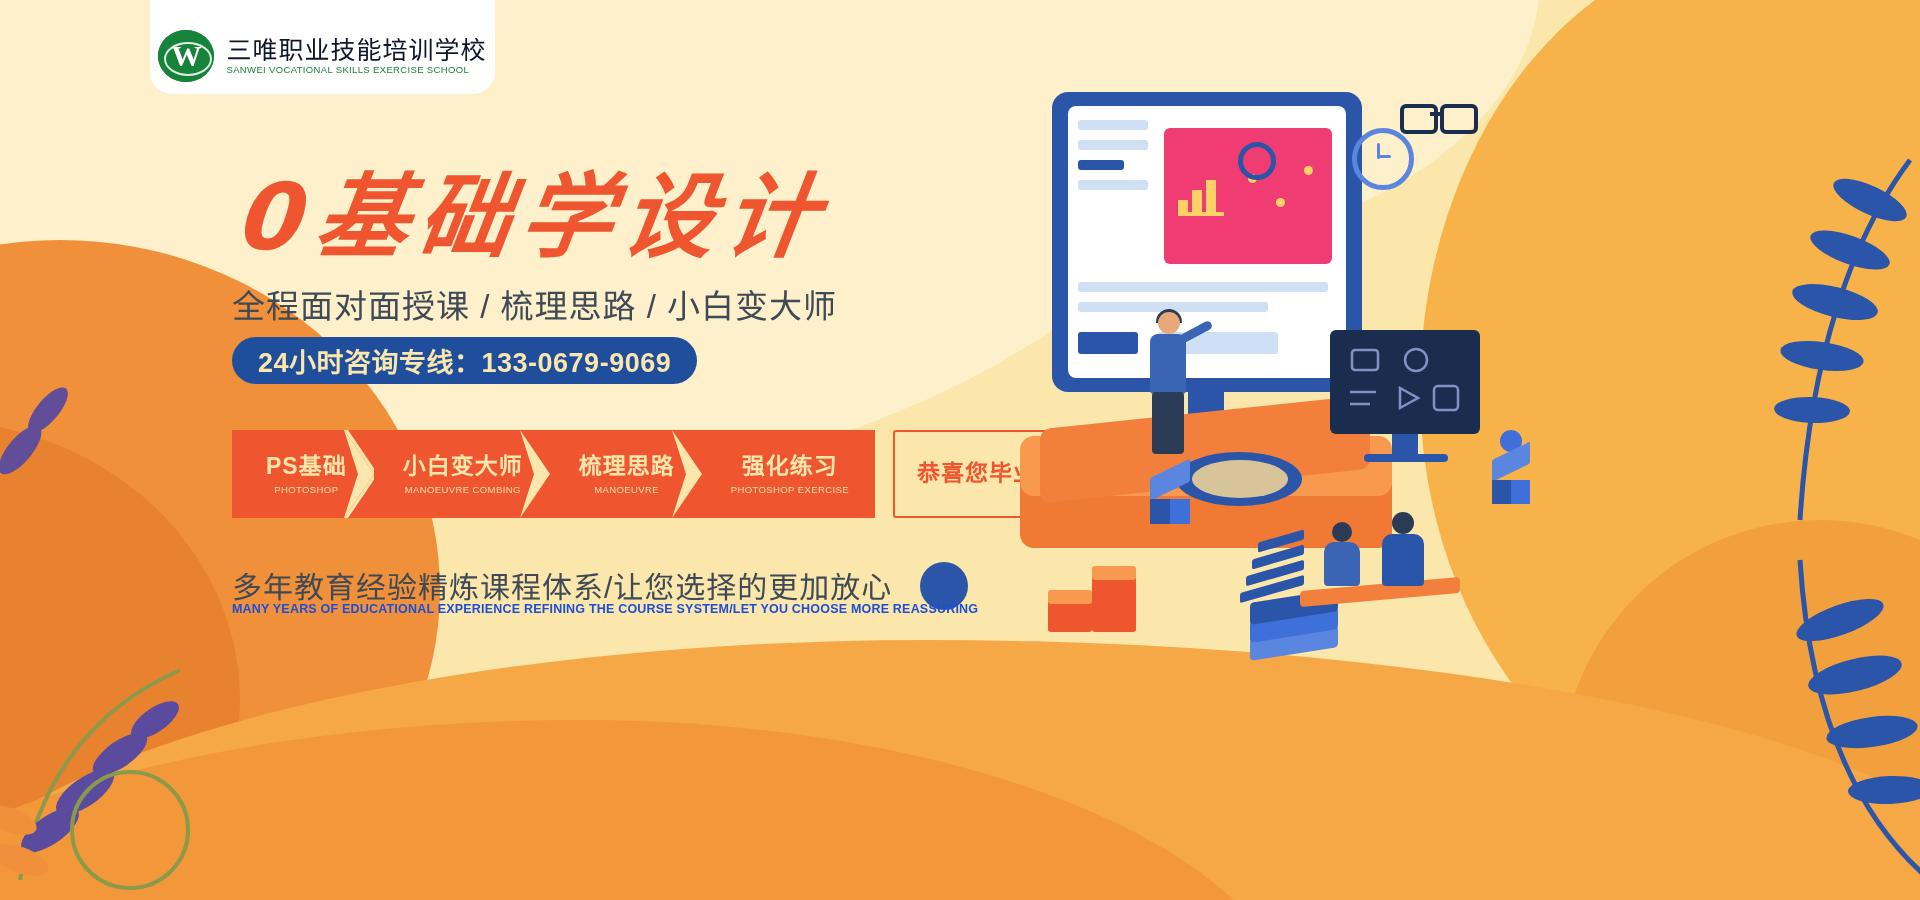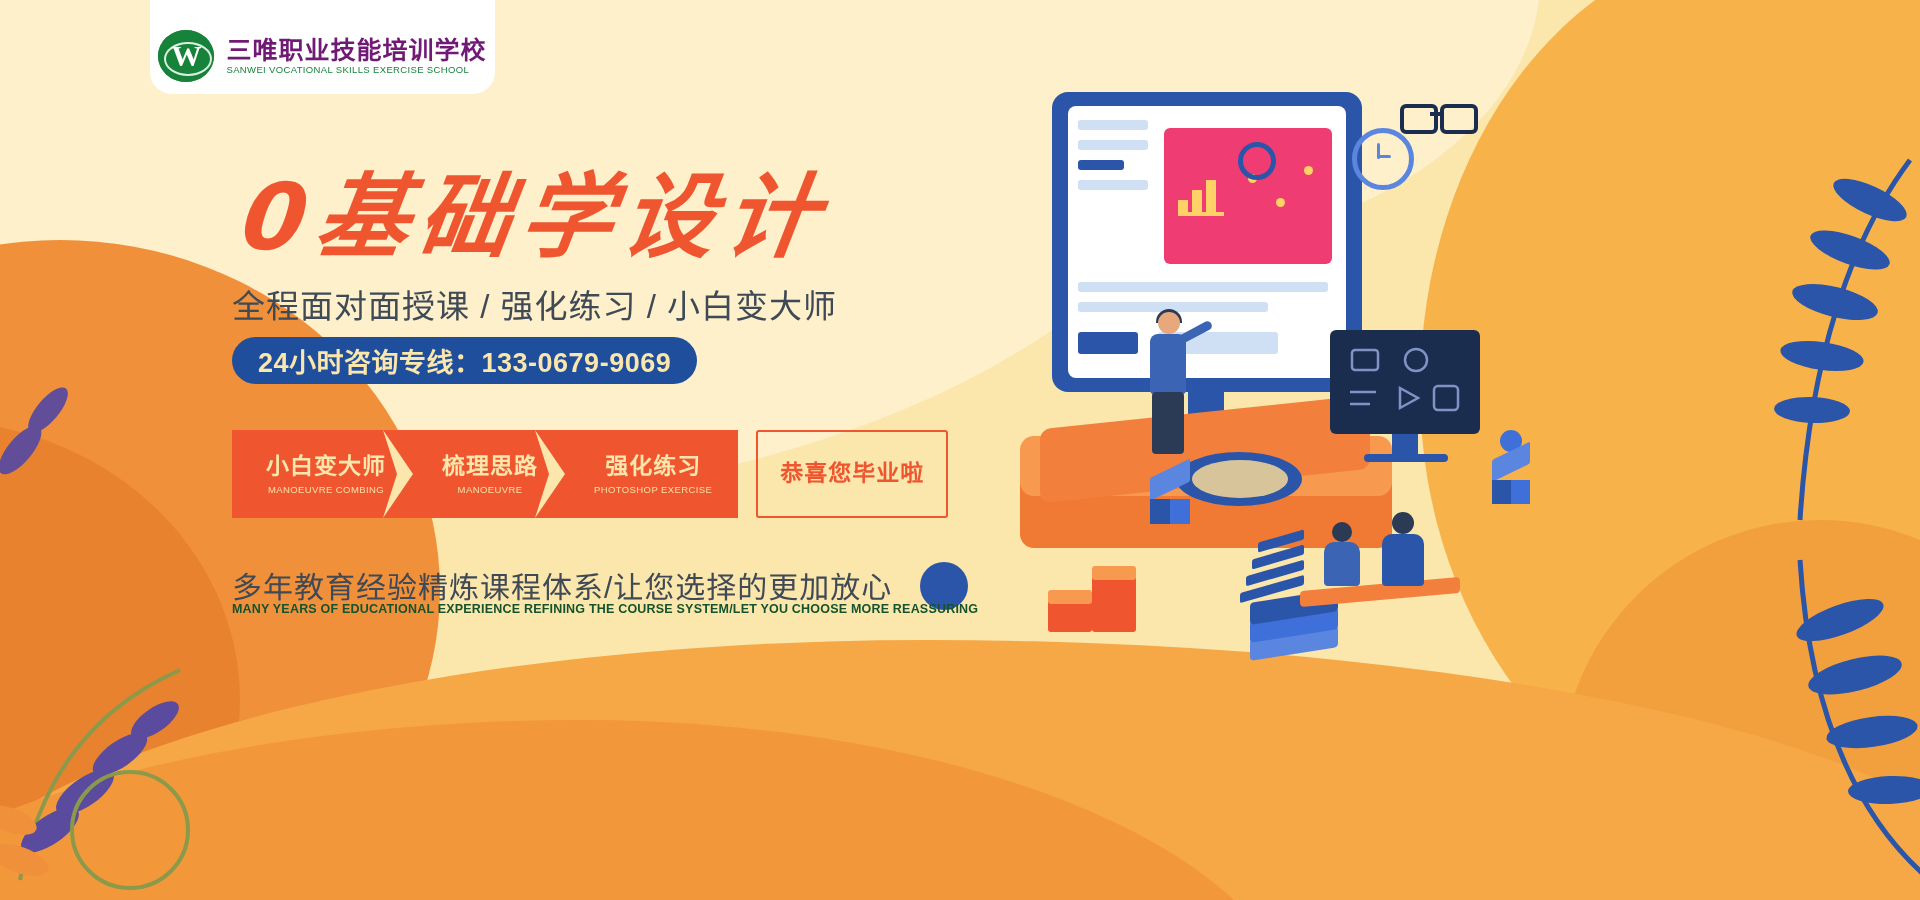--- a/index.html
+++ b/index.html
@@ -72,21 +72,21 @@
   .logo-mark .ellipse{
     position:absolute;left:6px;top:12px;width:44px;height:30px;
     border:2px solid #ffffff;border-radius:50%;opacity:.85;
   }
   .logo-mark .w{
     position:relative;color:#fff;font-family:"Liberation Serif","DejaVu Serif",serif;
     font-size:30px;font-weight:bold;line-height:1;z-index:2;
   }
   .logo-text{display:flex;flex-direction:column;gap:2px;}
   .logo-cn{
-    color:#701a75;font-size:25px;font-weight:bold;letter-spacing:1px;
+    color:#0f172a;font-size:25px;font-weight:normal;letter-spacing:1px;
     line-height:1.05;white-space:nowrap;
   }
   .logo-en{
     color:#17833a;font-size:9.5px;letter-spacing:.35px;
     line-height:1.1;white-space:nowrap;
   }
 
   
   .headline{
     position:absolute;left:243px;top:172px;
@@ -136,21 +136,21 @@
     font-size:23px;font-weight:bold;letter-spacing:1px;line-height:1.28;white-space:nowrap;
   }
 
   
   .tag-cn{
     position:absolute;left:232px;top:563px;
     font-size:30px;color:#3f4a56;letter-spacing:1px;white-space:nowrap;
   }
   .tag-en{
     position:absolute;left:232px;top:602px;
-    font-size:12.5px;color:#14532d;letter-spacing:.2px;white-space:nowrap;
+    font-size:12.5px;color:#1d4ed8;letter-spacing:.2px;white-space:nowrap;
     font-weight:bold;
   }
 
   
   .illus{position:absolute;left:1000px;top:60px;width:620px;height:620px;}
   .monitor-body{
     position:absolute;left:52px;top:32px;width:310px;height:300px;
     background:#2b55a8;border-radius:16px;
   }
   .monitor-screen{
@@ -302,24 +302,34 @@
         <div class="w">W</div>
       </div>
       <div class="logo-text">
         <div class="logo-cn">三唯职业技能培训学校</div>
         <div class="logo-en">SANWEI VOCATIONAL SKILLS EXERCISE SCHOOL</div>
       </div>
     </div>
   </div>
 
   <div class="headline">0基础学设计</div>
-  <div class="subtitle">全程面对面授课 / 强化练习 / 小白变大师</div>
+  <div class="subtitle">全程面对面授课 / 梳理思路 / 小白变大师</div>
   <div class="phone-pill">24小时咨询专线：133-0679-9069</div>
 
   <div class="steps">
+    <div class="step">
+      <div class="cn">PS基础</div>
+      <div class="en">PHOTOSHOP</div>
+      <div class="chev">
+        <svg viewBox="0 0 30 88" preserveAspectRatio="none">
+            <polygon points="0,0 30,44 0,88 14,44" fill="#fbe6ab"></polygon>
+            <polygon points="0,0 4,0 34,44 4,88 0,88 30,44" fill="#fbe6ab"></polygon>
+          </svg>
+      </div>
+    </div>
     <div class="step">
       <div class="cn">小白变大师</div>
       <div class="en">MANOEUVRE COMBING</div>
       <div class="chev">
         <svg viewBox="0 0 30 88" preserveAspectRatio="none">
             <polygon points="0,0 30,44 0,88 14,44" fill="#fbe6ab"></polygon>
           </svg>
       </div>
     </div>
     <div class="step">

